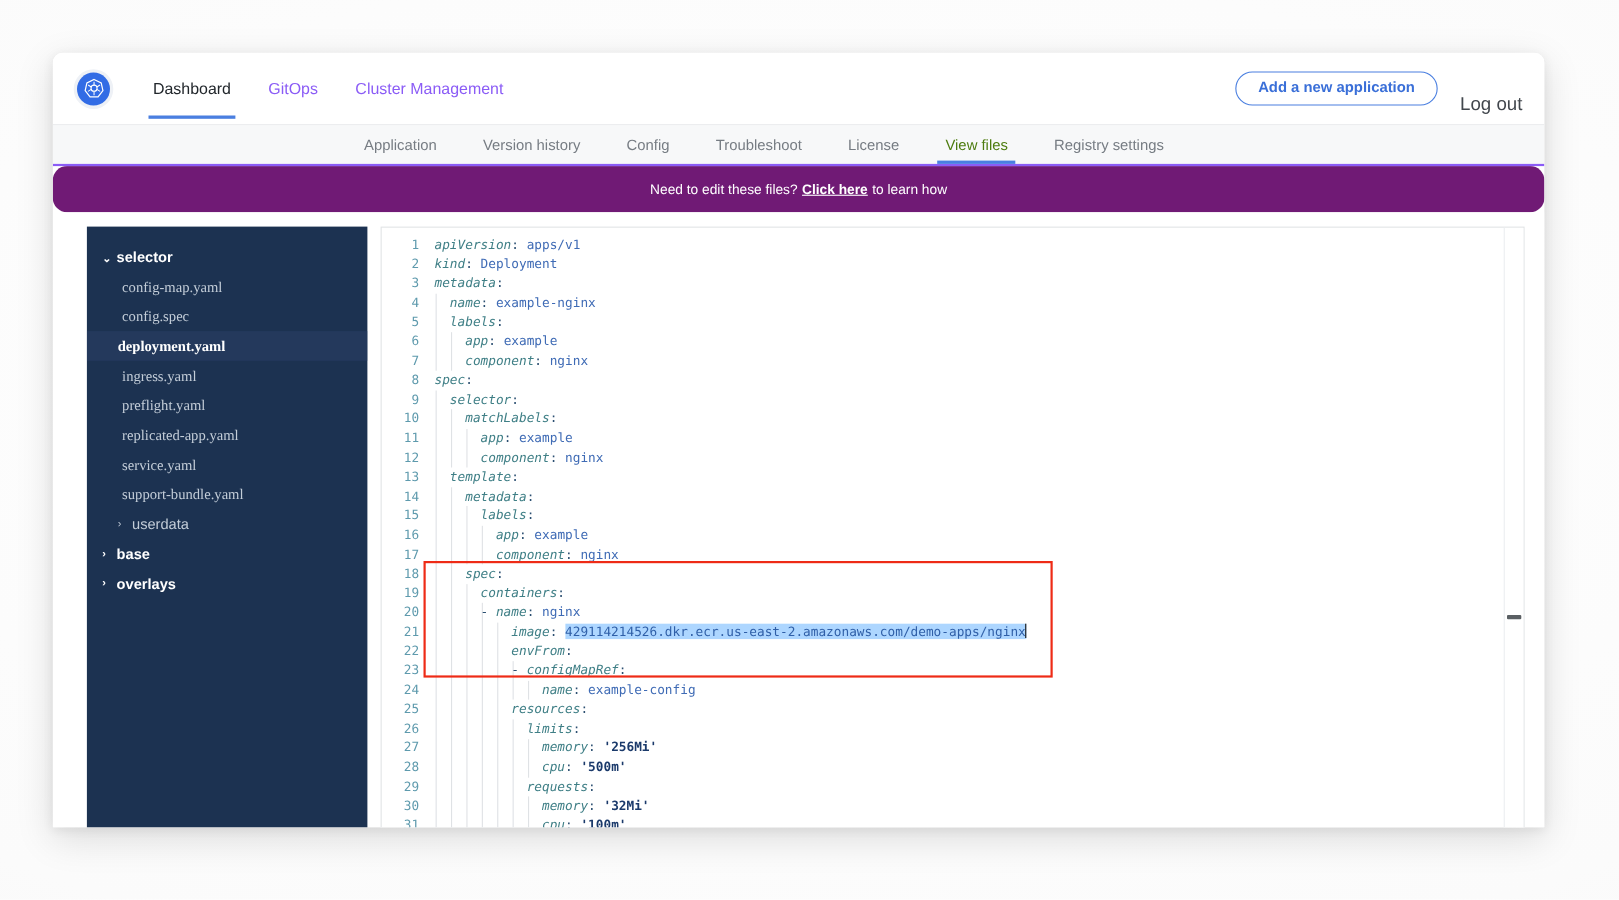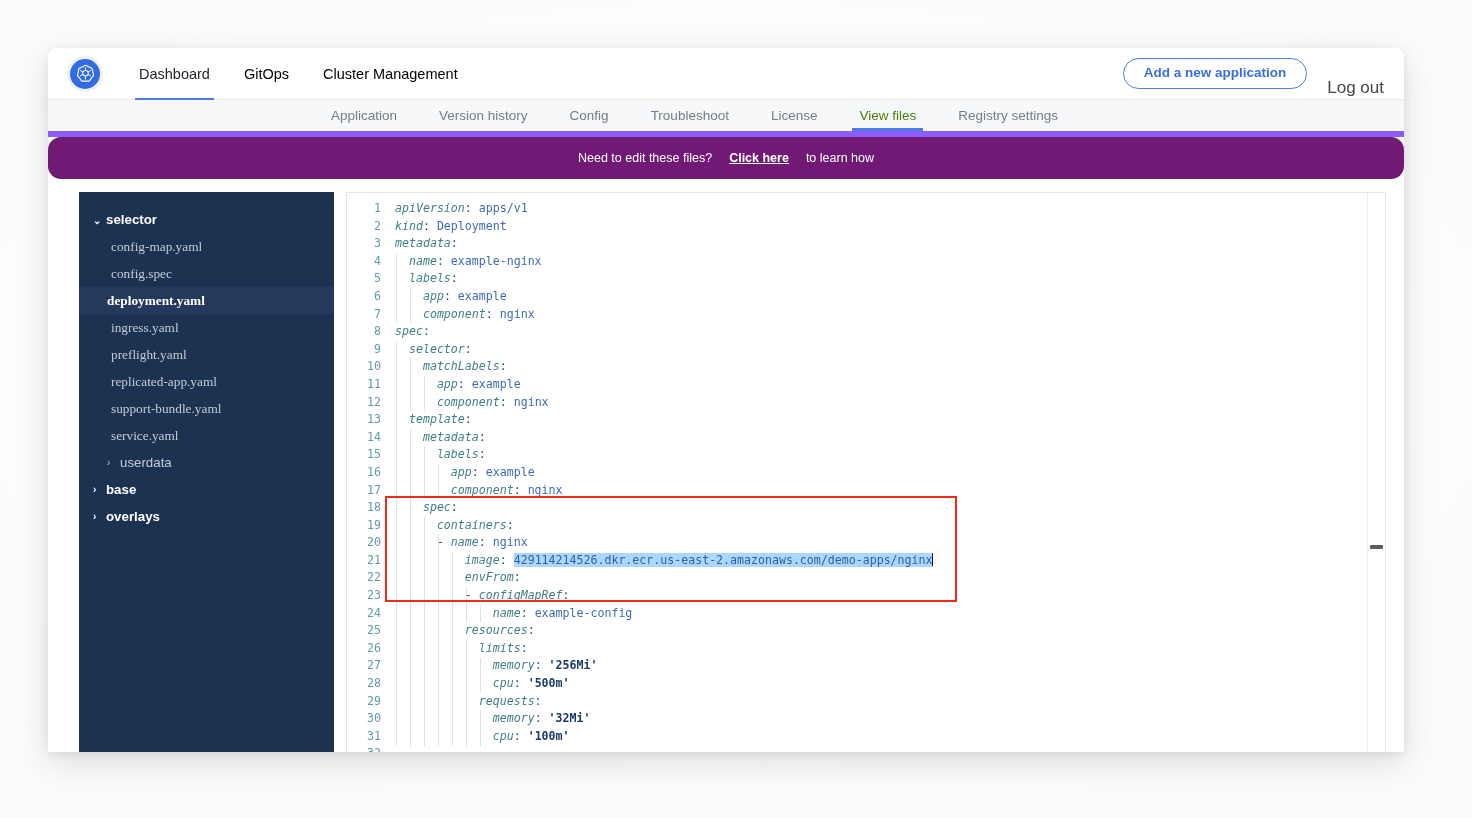--- a/index.html
+++ b/index.html
@@ -30,21 +30,21 @@
     width: 1356px; height: 704px;
     background: #ffffff;
     border-radius: 9px 9px 0 0;
     box-shadow: 0 10px 34px rgba(0,0,0,.13), 0 2px 10px rgba(0,0,0,.07);
     overflow: hidden;
   }
 
   
   #topnav {
     position: relative;
-    height: 52px;
+    height: 66px;
     background: #ffffff;
     border-bottom: 1px solid #e4e6e8;
     display: flex;
     align-items: center;
     padding: 0 0 0 22px;
   }
   #logo {
     width: 30px; height: 30px; flex: 0 0 30px;
     border-radius: 50%;
     background: #326ce5;
@@ -52,21 +52,21 @@
     box-shadow: 0 0 0 3px #eef1f6;
     margin-right: 22px;
   }
   #logo svg { display:block; }
   .topnav-links { display: flex; align-items: stretch; height: 54px; }
   .topnav-link {
     position: relative;
     display: flex; align-items: center;
     padding: 0 17px;
     font-size: 14.5px;
-    color: #000000;
+    color: #8b5cf6;
     cursor: pointer;
     white-space: nowrap;
   }
   .topnav-link.active { color: #21262b; }
   .topnav-link.active::after {
     content: "";
     position: absolute; left: 13px; right: 13px; bottom: 0;
     height: 3px; background: #4a7fe0;
   }
   .topnav-right {
@@ -92,21 +92,21 @@
     color: #42474d;
     cursor: pointer;
     margin-top: 29px;
   }
 
   
   #subnav {
     position: relative;
     height: 37px;
     background: #f7f8f9;
-    border-bottom: 6px solid #8b5cf6;
+    border-bottom: 2px solid #8b5cf6;
     display: flex;
     align-items: stretch;
     padding-left: 262px;
   }
   .subnav-item {
     position: relative;
     display: flex; align-items: center;
     padding: 0 21px;
     font-size: 13.5px;
     color: #767c83;
@@ -126,21 +126,21 @@
     background: #701a75;
     color: #ffffff;
     display: flex; align-items: center; justify-content: center;
     font-size: 12.5px;
     border-radius: 13px;
   }
   #banner a {
     color: #ffffff;
     text-decoration: underline;
     font-weight: bold;
-    margin: 0 17px;
+    margin: 0 4px;
     cursor: pointer;
   }
 
   
   #content {
     position: relative;
     display: flex;
     height: 587px;
     background: #ffffff;
     padding: 13px 18px 0 31px;
@@ -359,24 +359,24 @@
           <div class="tree-row indent1">
             <span>ingress.yaml</span>
           </div>
           <div class="tree-row indent1">
             <span>preflight.yaml</span>
           </div>
           <div class="tree-row indent1">
             <span>replicated-app.yaml</span>
           </div>
           <div class="tree-row indent1">
+            <span>service.yaml</span>
+          </div>
+          <div class="tree-row indent1">
             <span>support-bundle.yaml</span>
-          </div>
-          <div class="tree-row indent1">
-            <span>service.yaml</span>
           </div>
           <div class="tree-row indent-sub">
             <span class="caret">›</span>
             <span>userdata</span>
           </div>
           <div class="tree-row folder-root">
             <span class="caret">›</span>
             <span>base</span>
           </div>
           <div class="tree-row folder-root">

